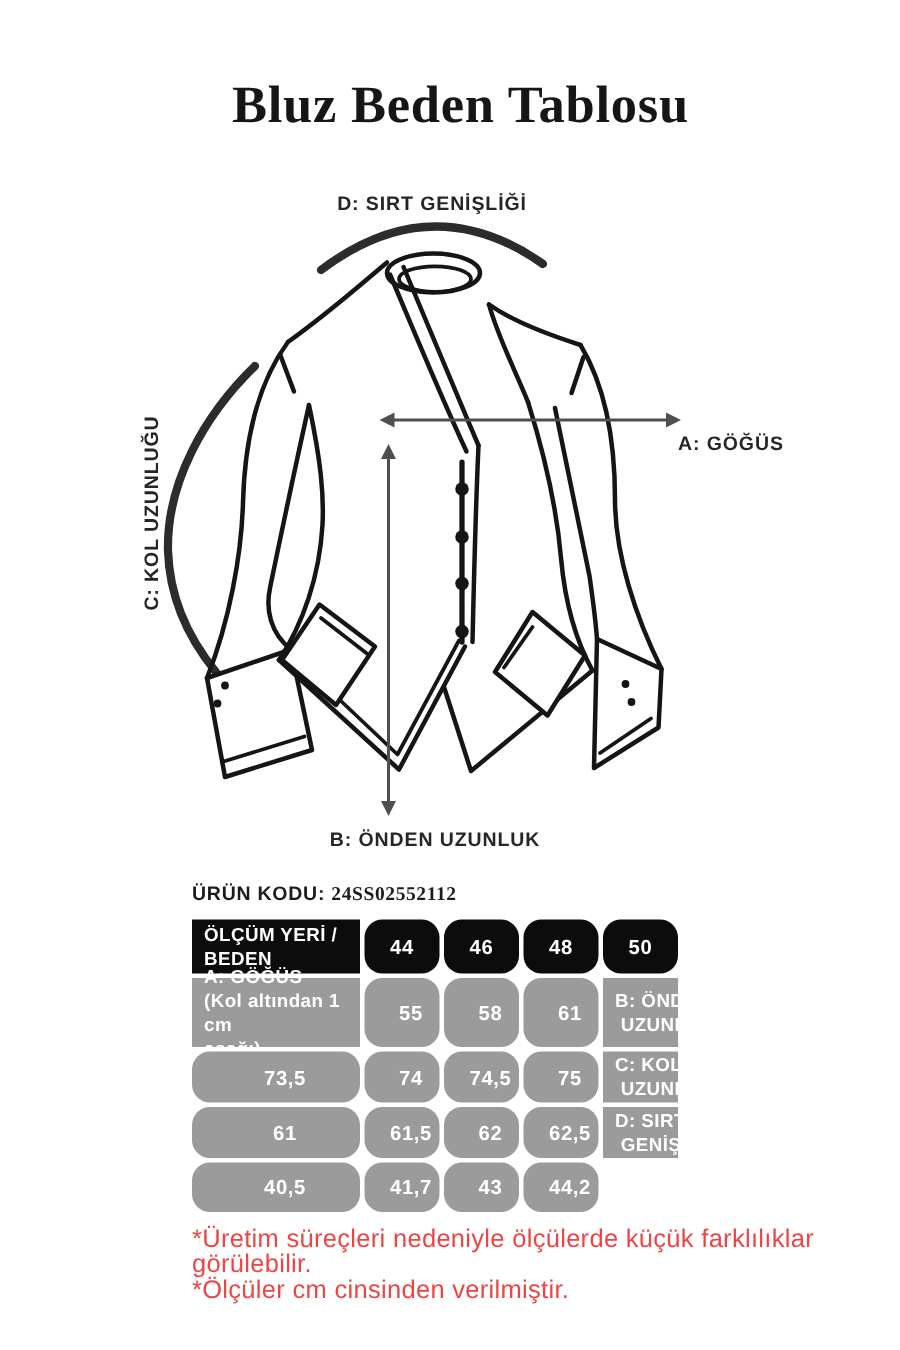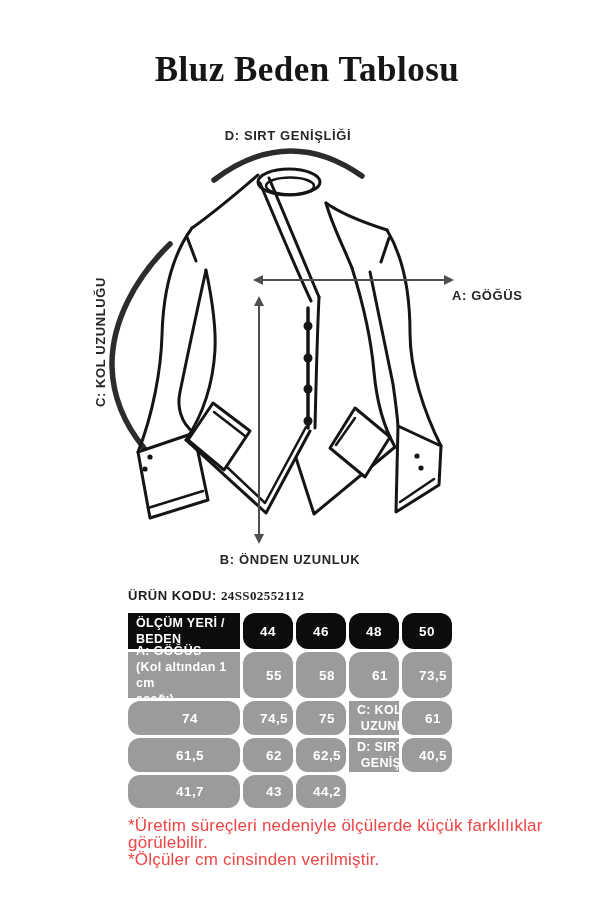--- a/index.html
+++ b/index.html
@@ -154,20 +154,22 @@
     <div class="cell head value">48</div>
     <div class="cell head value">50</div>
 
     <div class="cell body rowlabel">A: GÖĞÜS
 (Kol altından 1 cm
 aşağı)</div>
     <div class="cell body value">55</div>
     <div class="cell body value">58</div>
     <div class="cell body value">61</div>
 
+    <div class="cell body rowlabel">B: ÖNDEN
+&nbsp;UZUNLUK</div>
     <div class="cell body value">73,5</div>
     <div class="cell body value">74</div>
     <div class="cell body value">74,5</div>
     <div class="cell body value">75</div>
 
     <div class="cell body rowlabel">C: KOL
 &nbsp;UZUNLUĞU</div>
     <div class="cell body value">61</div>
     <div class="cell body value">61,5</div>
     <div class="cell body value">62</div>

